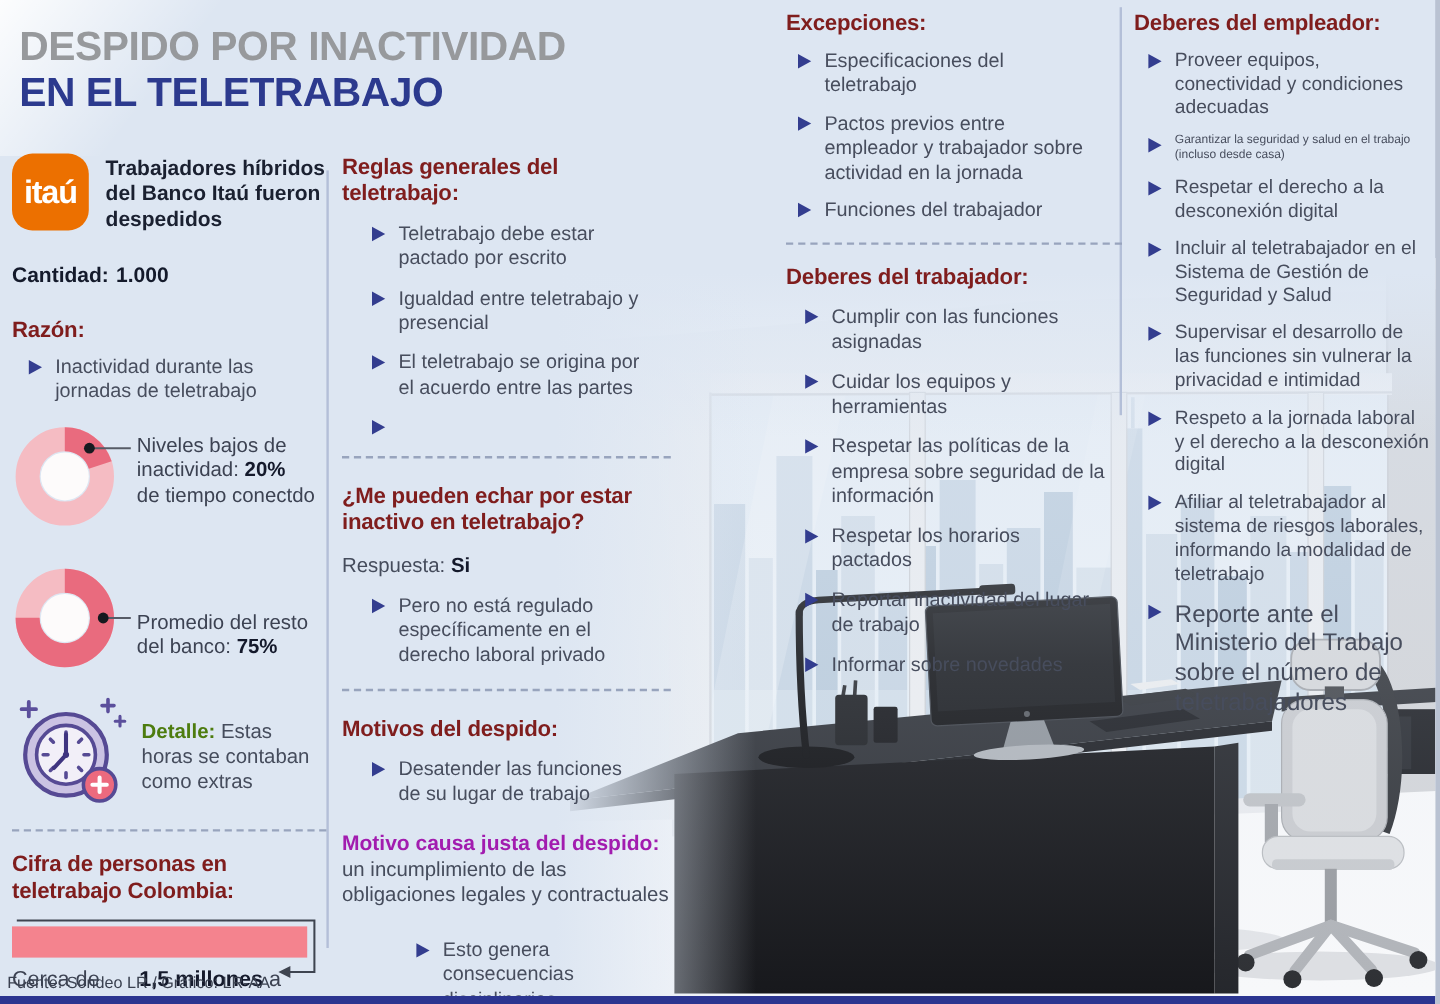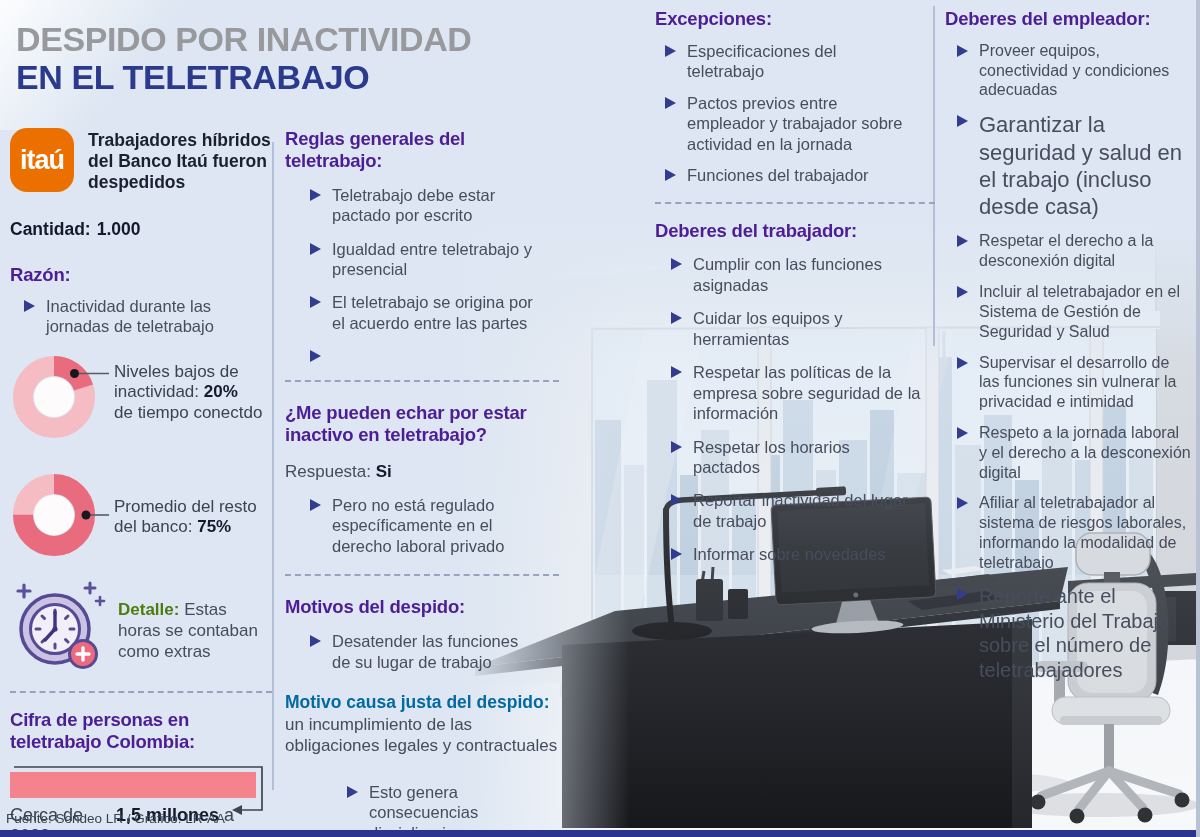--- a/index.html
+++ b/index.html
@@ -21,21 +21,21 @@
   
   .hdr{position:absolute;left:16px;top:20px;width:560px;z-index:5;}
   .hdr .t1{font-size:34px;font-weight:700;letter-spacing:-.4px;color:#97999c;line-height:1.13;}
   .hdr .t2{font-size:34px;font-weight:700;letter-spacing:-.4px;color:#2c3a8e;line-height:1.13;}
   
   .col{position:absolute;z-index:5;}
   .col1{left:10px;top:128px;width:262px;}
   .col2{left:285px;top:128px;width:274px;}
   .col3{left:655px;top:8px;width:280px;}
   .col4{left:945px;top:8px;width:254px;}
-  .h{font-weight:700;color:#4c1d95;font-size:18.5px;letter-spacing:-.2px;line-height:1.18;}
+  .h{font-weight:700;color:#7f1d1d;font-size:18.5px;letter-spacing:-.2px;line-height:1.18;}
   .txt,.bullet .bt{font-size:16.5px;line-height:1.24;color:#474d5d;}
   .bullet{display:flex;gap:11px;margin:13px 0 0 25px;}
   .bullet.sub{margin-left:48px;}
   .bullet.indent{margin-left:62px;}
   .arr{flex:none;width:0;height:0;margin-top:4px;
     border-left:11px solid #333d8f;border-top:6px solid transparent;border-bottom:6px solid transparent;}
   .dash{border:none;border-top:2px dashed #98a4bd;margin:18px 0 0 0;}
   .vdiv{position:absolute;width:2px;background:#b3bfd8;z-index:4;}
   .vd1{left:272px;top:142px;height:648px;}
   .vd2{left:933px;top:6px;height:340px;}
@@ -46,38 +46,38 @@
   .itau-logo span{color:#fff;font-weight:700;font-size:27px;letter-spacing:-1px;}
   .itau-cap{font-weight:700;font-size:17.5px;color:#1a2030;line-height:1.2;padding-top:2px;}
   .kv{margin-top:26px;font-weight:700;font-size:17.5px;color:#141a2b;}
   .kv b{margin-left:6px;}
   .razon{margin-top:24px;}
   .donut-row{display:flex;margin-top:14px;}
   .donut-row svg{flex:none;}
   .dlab{font-size:17px;color:#3c4252;line-height:1.22;margin-left:4px;}
   .dlab b{color:#14192b;}
   .d1lab{margin-top:11px;}
-  .d2lab{margin-top:28px;}
+  .d2lab{margin-top:40px;}
   .clock-row{display:flex;gap:8px;margin-top:16px;align-items:flex-start;}
   .clock-row svg{flex:none;}
   .detalle{font-size:17px;line-height:1.25;margin-top:22px;}
   .detalle b{color:#4d7c0f;}
   .cifra-t{margin-top:16px;}
   .cifra-chart{margin-top:10px;position:relative;}
   .cifra-cap{font-size:18px;color:#3c4252;margin-top:-19px;position:relative;z-index:2;}
   .cifra-cap b{color:#14192b;margin-left:28px;}
   
   .footer{position:absolute;left:6px;top:811px;font-size:13.5px;color:#3a4150;z-index:6;}
   .bottom-bar{position:absolute;left:0;bottom:0;width:100%;height:7px;background:#2b3590;z-index:7;}
   
   .q{margin-top:20px;}
   .resp{margin-top:16px;font-size:17px;}
   .resp b{color:#14192b;}
   .causa{margin-top:20px;font-size:17px;line-height:1.24;}
-  .causa b{color:#0369a1;font-size:17.5px;}
+  .causa b{color:#a21caf;font-size:17.5px;}
   .list{display:block;}
 </style>
 </head>
 <body>
 
 <div class="poster">
 
   <div class="scene">
     <svg viewBox="0 0 760 615">
       <rect x="0" y="0" width="760" height="615" fill="#eef1f4"></rect>
@@ -416,21 +416,21 @@
     <div class="h">Deberes del empleador:</div>
     <div class="list">
 
         <div class="bullet" style="margin-left:12px;margin-top:11px;">
           <span class="arr"></span>
           <span class="bt" style="max-width:212px;display:inline-block;font-size:16px;">Proveer equipos, conectividad y condiciones adecuadas</span>
         </div>
 
         <div class="bullet" style="margin-left:12px;margin-top:11px;">
           <span class="arr"></span>
-          <span class="bt" style="max-width:212px;display:inline-block;font-size:22px;">Garantizar la seguridad y salud en el trabajo (incluso desde casa)</span>
+          <span class="bt" style="max-width:212px;display:inline-block;font-size:10px;">Garantizar la seguridad y salud en el trabajo (incluso desde casa)</span>
         </div>
 
         <div class="bullet" style="margin-left:12px;margin-top:11px;">
           <span class="arr"></span>
           <span class="bt" style="max-width:212px;display:inline-block;font-size:16px;">Respetar el derecho a la desconexión digital</span>
         </div>
 
         <div class="bullet" style="margin-left:12px;margin-top:11px;">
           <span class="arr"></span>
           <span class="bt" style="max-width:212px;display:inline-block;font-size:16px;">Incluir al teletrabajador en el Sistema de Gestión de Seguridad y Salud</span>

